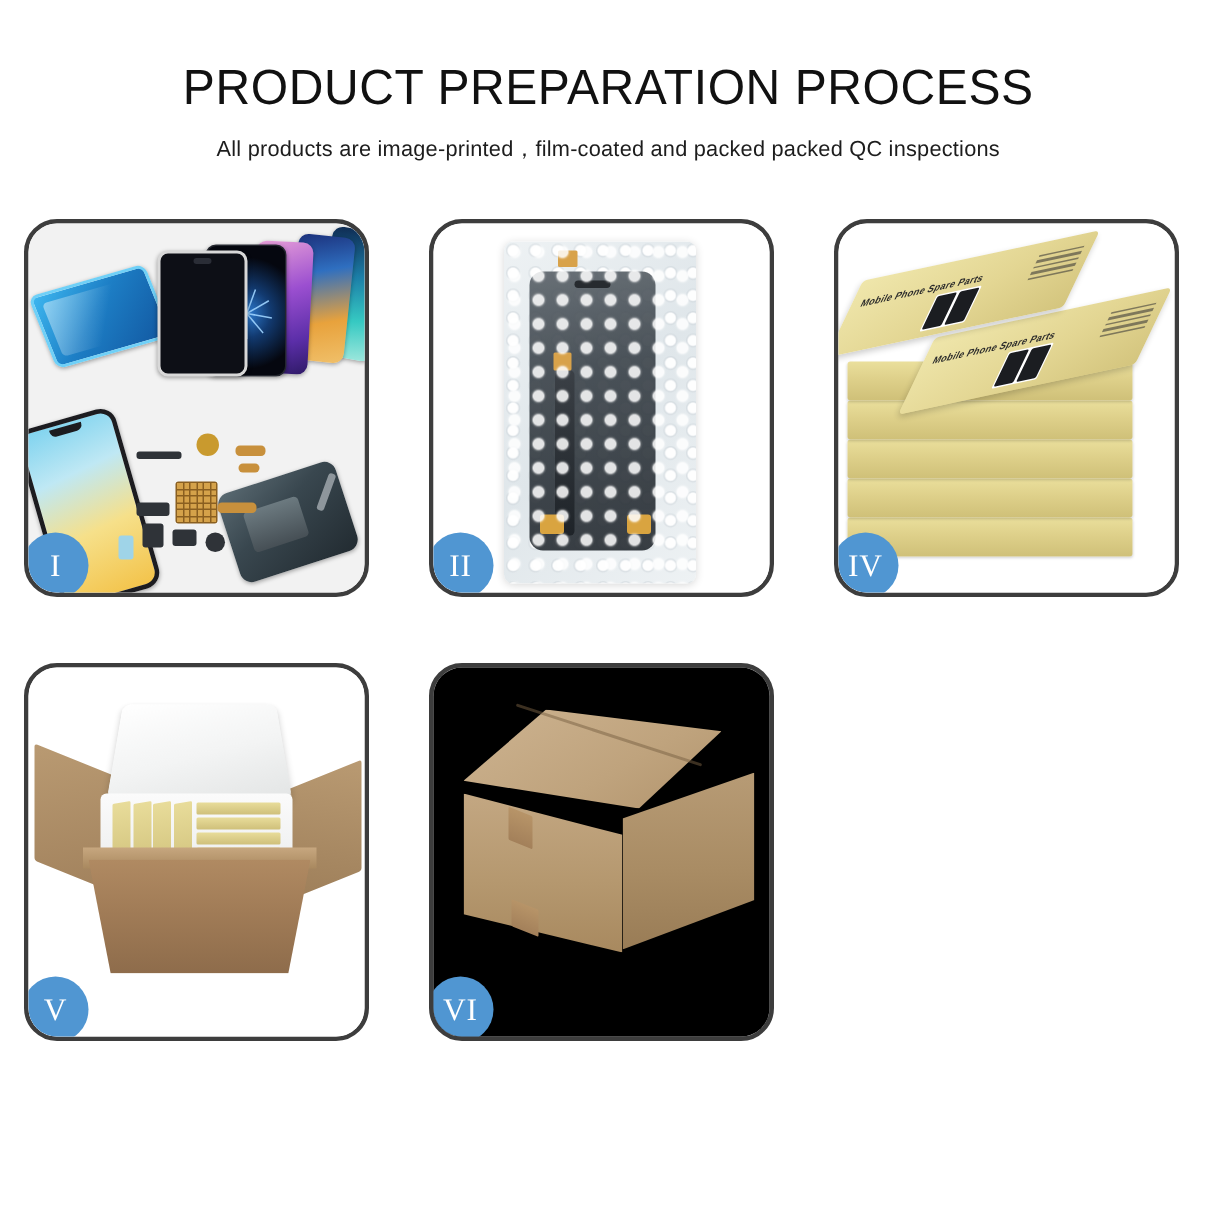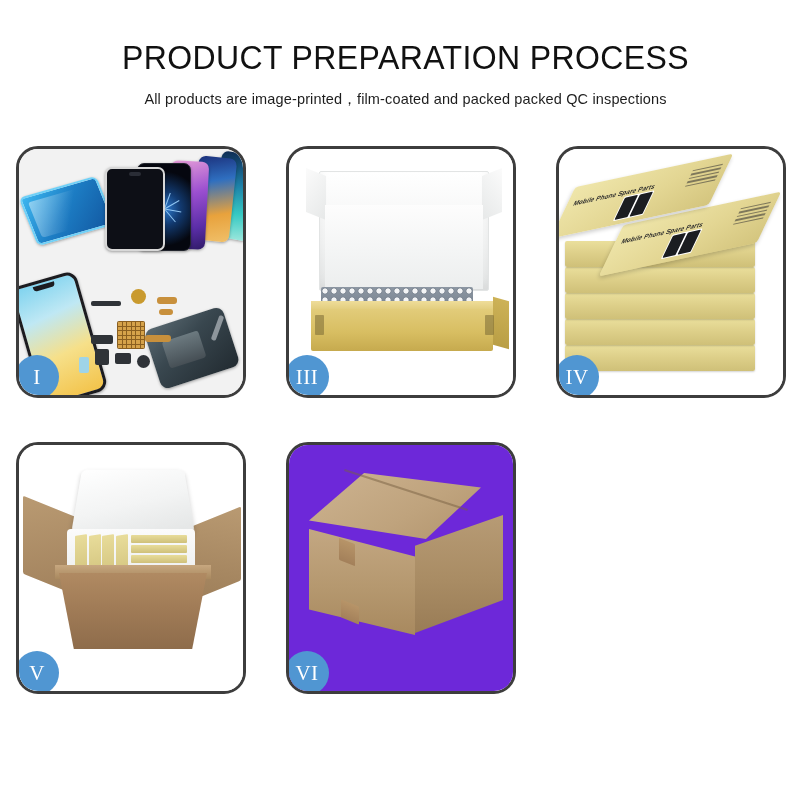--- a/index.html
+++ b/index.html
@@ -336,21 +336,21 @@
     position:absolute;left:56px;top:90px;width:112px;height:48px;
     display:flex;gap:2px;
   }
   .v-gold-rows i{
     display:block;flex:1;background:linear-gradient(180deg,#e8dc9a,#cfc07a);
     border-radius:1px;
   }
   .v-gold-rows.tilt i{ transform:skewY(-9deg); }
 
   
-  .p6 { background:#6d28d9;text-align:right; }
+  .p6 { background:#000000;text-align:right; }
   .c-top{
     position:absolute;left:20px;top:28px;width:172px;height:66px;
     background:linear-gradient(150deg,#cdb390 0%,#bfa37d 60%,#b2946d 100%);
     clip-path: polygon(32% 0, 100% 22%, 68% 100%, 0 72%);
   }
   .c-front{
     position:absolute;left:20px;top:84px;width:106px;height:106px;
     background:linear-gradient(180deg,#c3a782 0%,#b5986f 55%,#a8895f 100%);
     clip-path: polygon(0 0, 100% 26%, 100% 100%, 0 76%);
   }
@@ -446,36 +446,37 @@
         <div class="flex-cable" style="left:126px;top:186px;width:26px;height:7px;"></div>
         <div class="ribbon" style="left:96px;top:204px;width:16px;height:11px;"></div>
         <div class="ribbon" style="left:118px;top:206px;width:13px;height:13px;border-radius:50%;"></div>
         <div class="cmp" style="left:60px;top:208px;width:10px;height:16px;background:#9fd4e8;"></div>
         <div class="cmp" style="left:196px;top:166px;width:5px;height:26px;background:#8e969c;transform:rotate(20deg);"></div>
       </div>
       <div class="badge">I</div>
     </div>
   </div>
 
-
   <div class="panel">
-    <div class="panel-inner p3">
+    <div class="panel-inner p2">
       <div class="scene">
-        <div class="box3-lid"></div>
-        <div class="box3-foam"></div>
-        <div class="box3-bubble"></div>
-        <div class="box3-rim"></div>
-        <div class="box3-body"></div>
-        <div class="box3-side"></div>
-        <div class="box3-notch" style="left:26px;top:166px;"></div>
-        <div class="box3-notch" style="left:196px;top:166px;"></div>
+        <div class="bubble-bag">
+          <div class="screen-asm"></div>
+          <div class="asm-flex"></div>
+          <div class="asm-tape" style="left:36px;top:6px;width:13px;height:11px;"></div>
+          <div class="asm-tape" style="left:33px;top:74px;width:12px;height:12px;"></div>
+          <div class="asm-conn" style="left:24px;top:182px;"></div>
+          <div class="asm-conn" style="left:82px;top:182px;"></div>
+          <div class="bubble-overlay"></div>
+        </div>
       </div>
-      <div class="badge">III</div>
+      <div class="badge">II</div>
     </div>
   </div>
+
 
   <div class="panel">
     <div class="panel-inner p4">
       <div class="scene stack">
 
         <div class="sbox" style="left:6px;top:196px;width:190px;height:26px;"></div>
         <div class="sbox" style="left:6px;top:170px;width:190px;height:26px;"></div>
         <div class="sbox" style="left:6px;top:144px;width:190px;height:26px;"></div>
         <div class="sbox" style="left:6px;top:118px;width:190px;height:26px;"></div>
         <div class="sbox" style="left:6px;top:92px;width:190px;height:26px;"></div>

